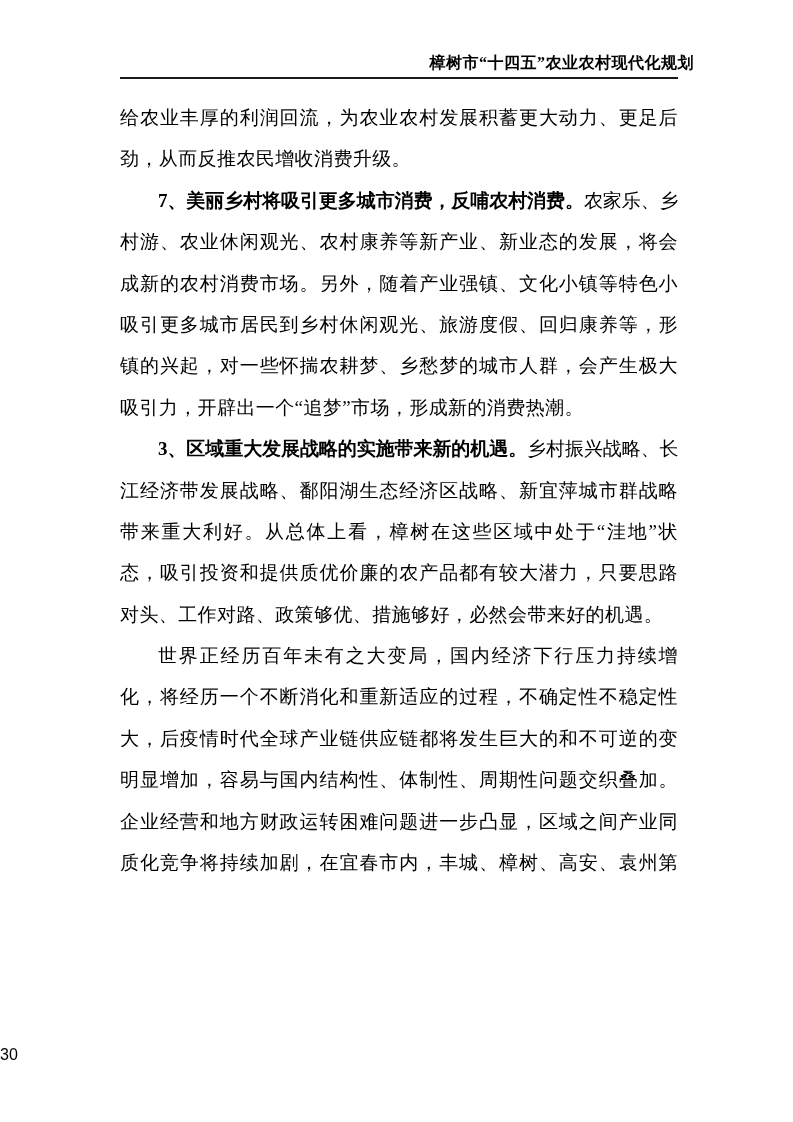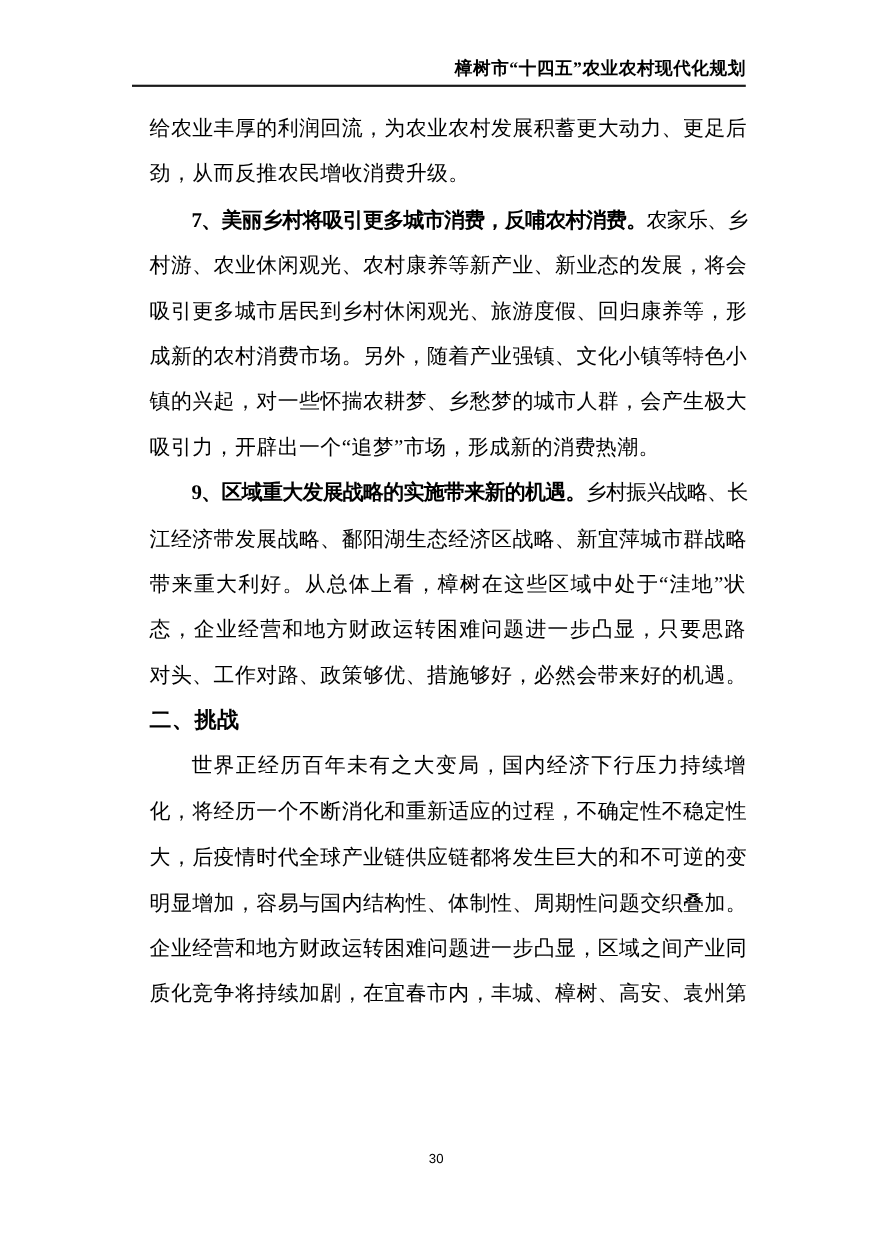--- a/index.html
+++ b/index.html
@@ -7,21 +7,21 @@
   .page{
     position:relative;
     width:793px;height:1122px;
     background:#ffffff;
     color:#000;
     font-family:"Liberation Serif","DejaVu Serif",serif;
     overflow:hidden;
   }
   .header{
     position:absolute;
-    top:53px;left:120px;width:558px;
+    top:53px;left:136px;width:558px;
     text-align:right;
     font-weight:bold;
     font-size:16px;
     line-height:20px;
     letter-spacing:0.5px;
   }
   .header-rule{
     position:absolute;
     top:77px;left:120px;width:558px;
     border-top:2px solid #1a1a1a;
@@ -31,70 +31,68 @@
     top:97px;left:120px;width:558px;
   }
   .line{
     height:41.4px;
     line-height:41.4px;
     font-size:19px;
     letter-spacing:0.4px;
     text-align:justify;
     text-align-last:justify;
     white-space:nowrap;
-    margin-left:16px;
   }
   .line.left{text-align-last:left;}
   .line.indent{text-indent:38px;}
   .line.tight{letter-spacing:-0.6px;}
   .line .lead{font-weight:bold;}
   .line.h1{
     font-family:"Liberation Sans","DejaVu Sans",sans-serif;
     font-weight:bold;
     font-size:20px;
     text-align-last:left;
   }
   .line.h2{
     font-weight:bold;
     font-size:20px;
     text-align-last:left;
   }
   .footer{
     position:absolute;
     top:1046px;left:0;width:100%;
-    text-align:center;
-    font-size:12px;
+    text-align:left;
+    font-size:16px;
     font-family:"Liberation Sans","DejaVu Sans",sans-serif;
   }
 </style>
 </head>
 <body>
 
 <div class="page">
 
   <div class="header">
     <span>樟树市“十四五”农业农村现代化规划</span>
   </div>
   <div class="header-rule"></div>
 
   <div class="content">
     <div class="line"><span>给农业丰厚的利润回流，为农业农村发展积蓄更大动力、更足后</span></div>
     <div class="line left"><span>劲，从而反推农民增收消费升级。</span></div>
     <div class="line indent tight"><span class="lead">7、美丽乡村将吸引更多城市消费，反哺农村消费。</span><span>农家乐、乡</span></div>
     <div class="line"><span>村游、农业休闲观光、农村康养等新产业、新业态的发展，将会</span></div>
+    <div class="line"><span>成新的农村消费市场。另外，随着产业强镇、文化小镇等特色小</span></div>
     <div class="line"><span>吸引更多城市居民到乡村休闲观光、旅游度假、回归康养等，形</span></div>
-    <div class="line"><span>成新的农村消费市场。另外，随着产业强镇、文化小镇等特色小</span></div>
     <div class="line"><span>镇的兴起，对一些怀揣农耕梦、乡愁梦的城市人群，会产生极大</span></div>
     <div class="line left"><span>吸引力，开辟出一个“追梦”市场，形成新的消费热潮。</span></div>
-    <div class="line indent tight"><span class="lead">9、区域重大发展战略的实施带来新的机遇。</span><span>乡村振兴战略、长</span></div>
+    <div class="line indent tight"><span class="lead">3、区域重大发展战略的实施带来新的机遇。</span><span>乡村振兴战略、长</span></div>
     <div class="line"><span>江经济带发展战略、鄱阳湖生态经济区战略、新宜萍城市群战略</span></div>
     <div class="line"><span>带来重大利好。从总体上看，樟树在这些区域中处于“洼地”状</span></div>
-    <div class="line"><span>态，企业经营和地方财政运转困难问题进一步凸显，只要思路</span></div>
+    <div class="line"><span>态，吸引投资和提供质优价廉的农产品都有较大潜力，只要思路</span></div>
     <div class="line left"><span>对头、工作对路、政策够优、措施够好，必然会带来好的机遇。</span></div>
-    <div class="line h1"><span>二、挑战</span></div>
     <div class="line indent"><span>世界正经历百年未有之大变局，国内经济下行压力持续增</span></div>
     <div class="line"><span>化，将经历一个不断消化和重新适应的过程，不确定性不稳定性</span></div>
     <div class="line"><span>大，后疫情时代全球产业链供应链都将发生巨大的和不可逆的变</span></div>
     <div class="line"><span>明显增加，容易与国内结构性、体制性、周期性问题交织叠加。</span></div>
     <div class="line"><span>企业经营和地方财政运转困难问题进一步凸显，区域之间产业同</span></div>
     <div class="line"><span>质化竞争将持续加剧，在宜春市内，丰城、樟树、高安、袁州第</span></div>
   </div>
 
   <div class="footer">
     <span>30</span>

